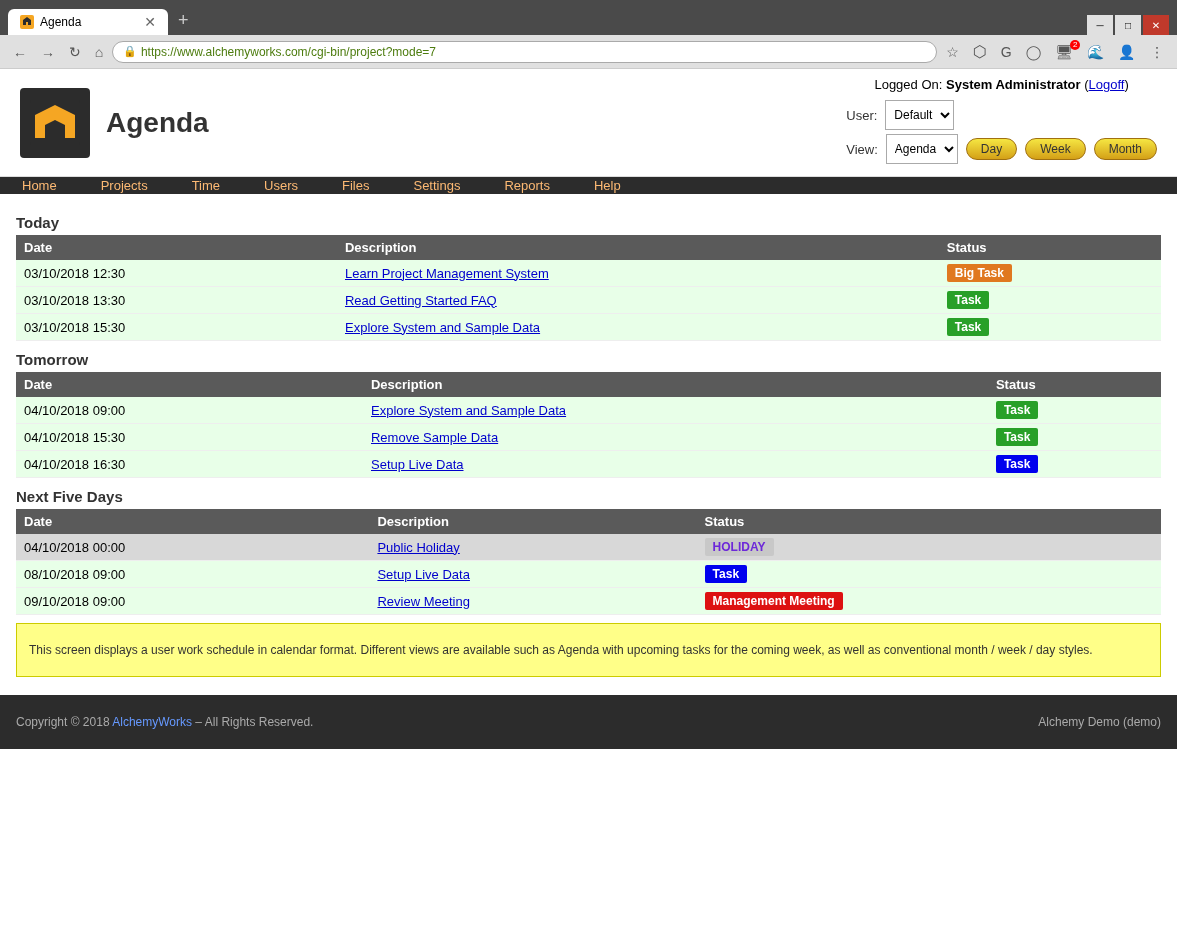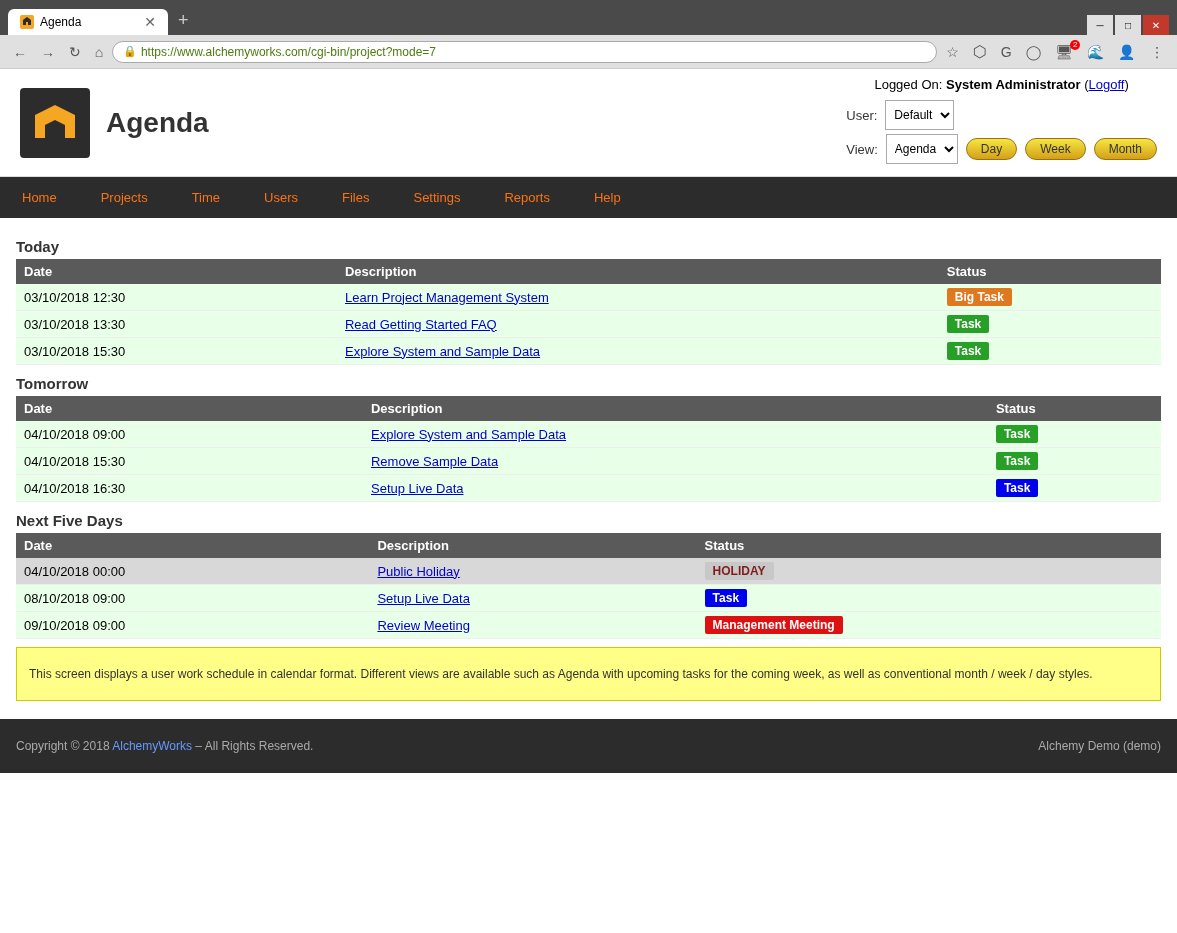--- a/index.html
+++ b/index.html
@@ -34,39 +34,39 @@
     .app-controls { margin-left: auto; text-align: left; }
     .logged-on { text-align: center; margin-bottom: 8px; font-size: 13px; }
     .logoff-link { color: #0000cc; text-decoration: underline; cursor: pointer; }
     .control-row { display: flex; align-items: center; gap: 8px; margin-bottom: 4px; font-size: 13px; }
     .control-label { color: #333; }
     .control-select { border: 1px solid #aaa; padding: 6px 4px; font-size: 12px; background: #fff; }
     .view-btn { background: linear-gradient(to bottom, #f5e642, #d4a017); border: 1px solid #a07010; border-radius: 12px; padding: 3px 14px; font-size: 12px; font-weight: normal; cursor: pointer; color: #333; }
 
     
     .nav-bar { background: #2c2c2c; display: flex; padding: 0; }
-    .nav-item { color: #f97316; padding: 13px 22px; cursor: pointer; font-size: 13px; font-weight: normal; }
+    .nav-item { color: #fdba74; padding: 1px 22px; cursor: pointer; font-size: 13px; font-weight: normal; }
 
     
     .content { padding: 10px 16px; }
     .section-title { font-size: 15px; font-weight: bold; color: #333; margin: 10px 0 4px 0; }
 
     
     .agenda-table { width: 100%; border-collapse: collapse; margin-bottom: 8px; }
     .agenda-table th { background: #5a5a5a; color: #fff; text-align: left; padding: 5px 8px; font-size: 13px; }
     .agenda-table td { padding: 4px 8px; font-size: 13px; border-bottom: 1px solid #eee; }
     .agenda-table tr.row-light { background: #e8ffe8; }
     .agenda-table tr.row-holiday { background: #d8d8d8; }
     .agenda-table .link-cell { color: #0000cc; text-decoration: underline; cursor: pointer; }
 
     .status-badge { display: inline-block; padding: 2px 8px; color: #fff; font-size: 12px; font-weight: bold; border-radius: 2px; }
     .status-bigtask { background: #e07820; }
     .status-task-green { background: #28a028; }
     .status-task-blue { background: #0000ee; }
-    .status-holiday { background: #c8c8c8; color: #7f1d1d; }
+    .status-holiday { background: #c8c8c8; color: #6d28d9; }
     .status-milestone { background: #e08820; }
     .status-meeting { background: #dd1111; }
 
     .info-bar { background: #ffff88; border: 1px solid #cccc00; padding: 19px 12px; font-size: 12px; color: #333; margin-top: 8px; }
 
     
     .footer { background: #2c2c2c; color: #aaa; display: flex; justify-content: space-between; padding: 20px 16px; font-size: 12px; margin-top: 8px; }
     .footer-link { color: #6699ff; text-decoration: none; }
   </style>
 </head>

